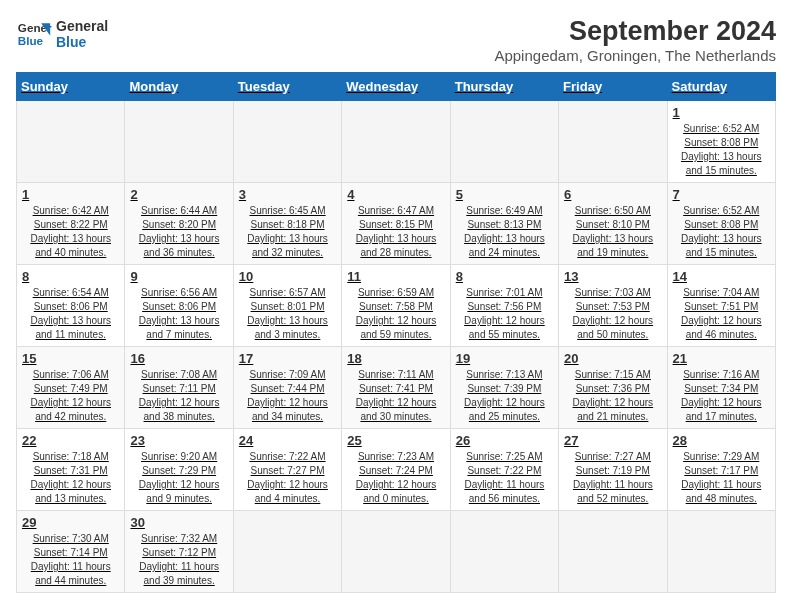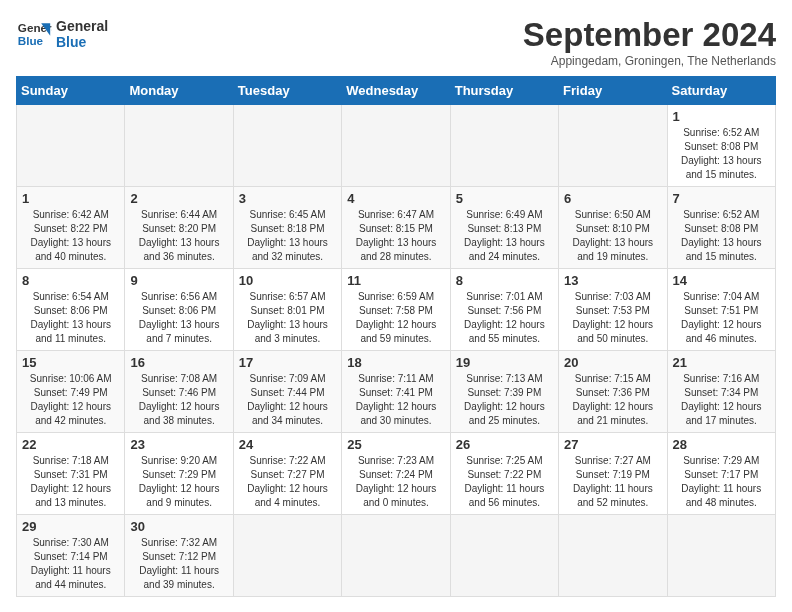--- a/index.html
+++ b/index.html
@@ -22,32 +22,33 @@
       gap: 4px;
     }
     .logo-icon {
       width: 36px;
       height: 36px;
     }
     .title-section {
       text-align: right;
     }
     .main-title {
-      font-size: 33px;
+      font-size: 27px;
       font-weight: bold;
       color: #333;
     }
     .subtitle {
-      font-size: 12px;
+      font-size: 15px;
       color: #555;
     }
     .calendar {
       width: 100%;
       border-collapse: collapse;
       margin-top: 8px;
+      text-decoration: underline;
     }
     .calendar th {
       background-color: #1a6eb5;
       color: #fff;
       font-size: 13px;
       font-weight: bold;
       padding: 6px 4px;
       text-align: left;
       border: 1px solid #1a6eb5;
     }
@@ -241,30 +242,30 @@
           <span>Sunrise: 7:04 AM</span><br>
           <span>Sunset: 7:51 PM</span><br>
           <span>Daylight: 12 hours and 46 minutes.</span>
         </div>
         </td>
       </tr>
       <tr>
         <td>
           <span class="day-num">15</span>
         <div class="day-info">
-          <span>Sunrise: 10:06 AM</span><br>
+          <span>Sunrise: 7:06 AM</span><br>
           <span>Sunset: 7:49 PM</span><br>
           <span>Daylight: 12 hours and 42 minutes.</span>
         </div>
         </td>
         <td>
           <span class="day-num">16</span>
         <div class="day-info">
           <span>Sunrise: 7:08 AM</span><br>
-          <span>Sunset: 7:46 PM</span><br>
+          <span>Sunset: 7:11 PM</span><br>
           <span>Daylight: 12 hours and 38 minutes.</span>
         </div>
         </td>
         <td>
           <span class="day-num">17</span>
         <div class="day-info">
           <span>Sunrise: 7:09 AM</span><br>
           <span>Sunset: 7:44 PM</span><br>
           <span>Daylight: 12 hours and 34 minutes.</span>
         </div>

